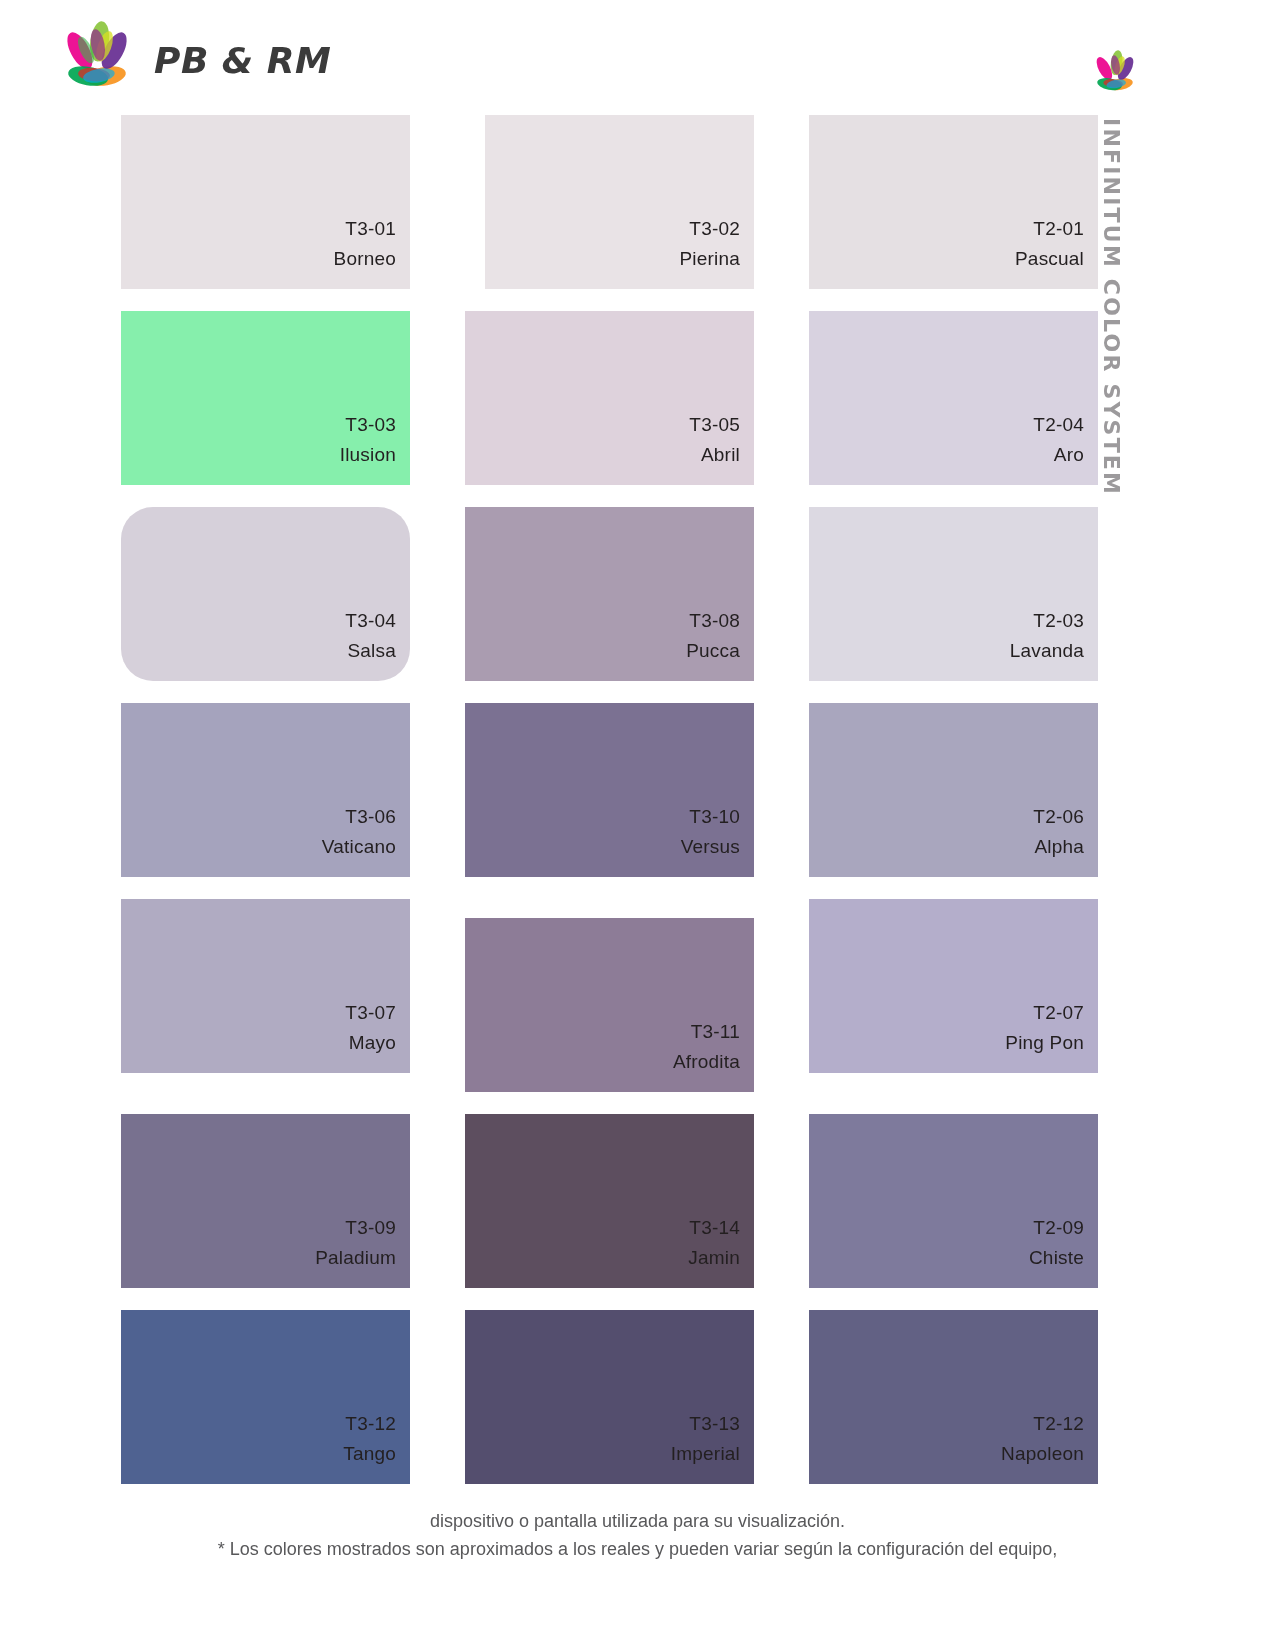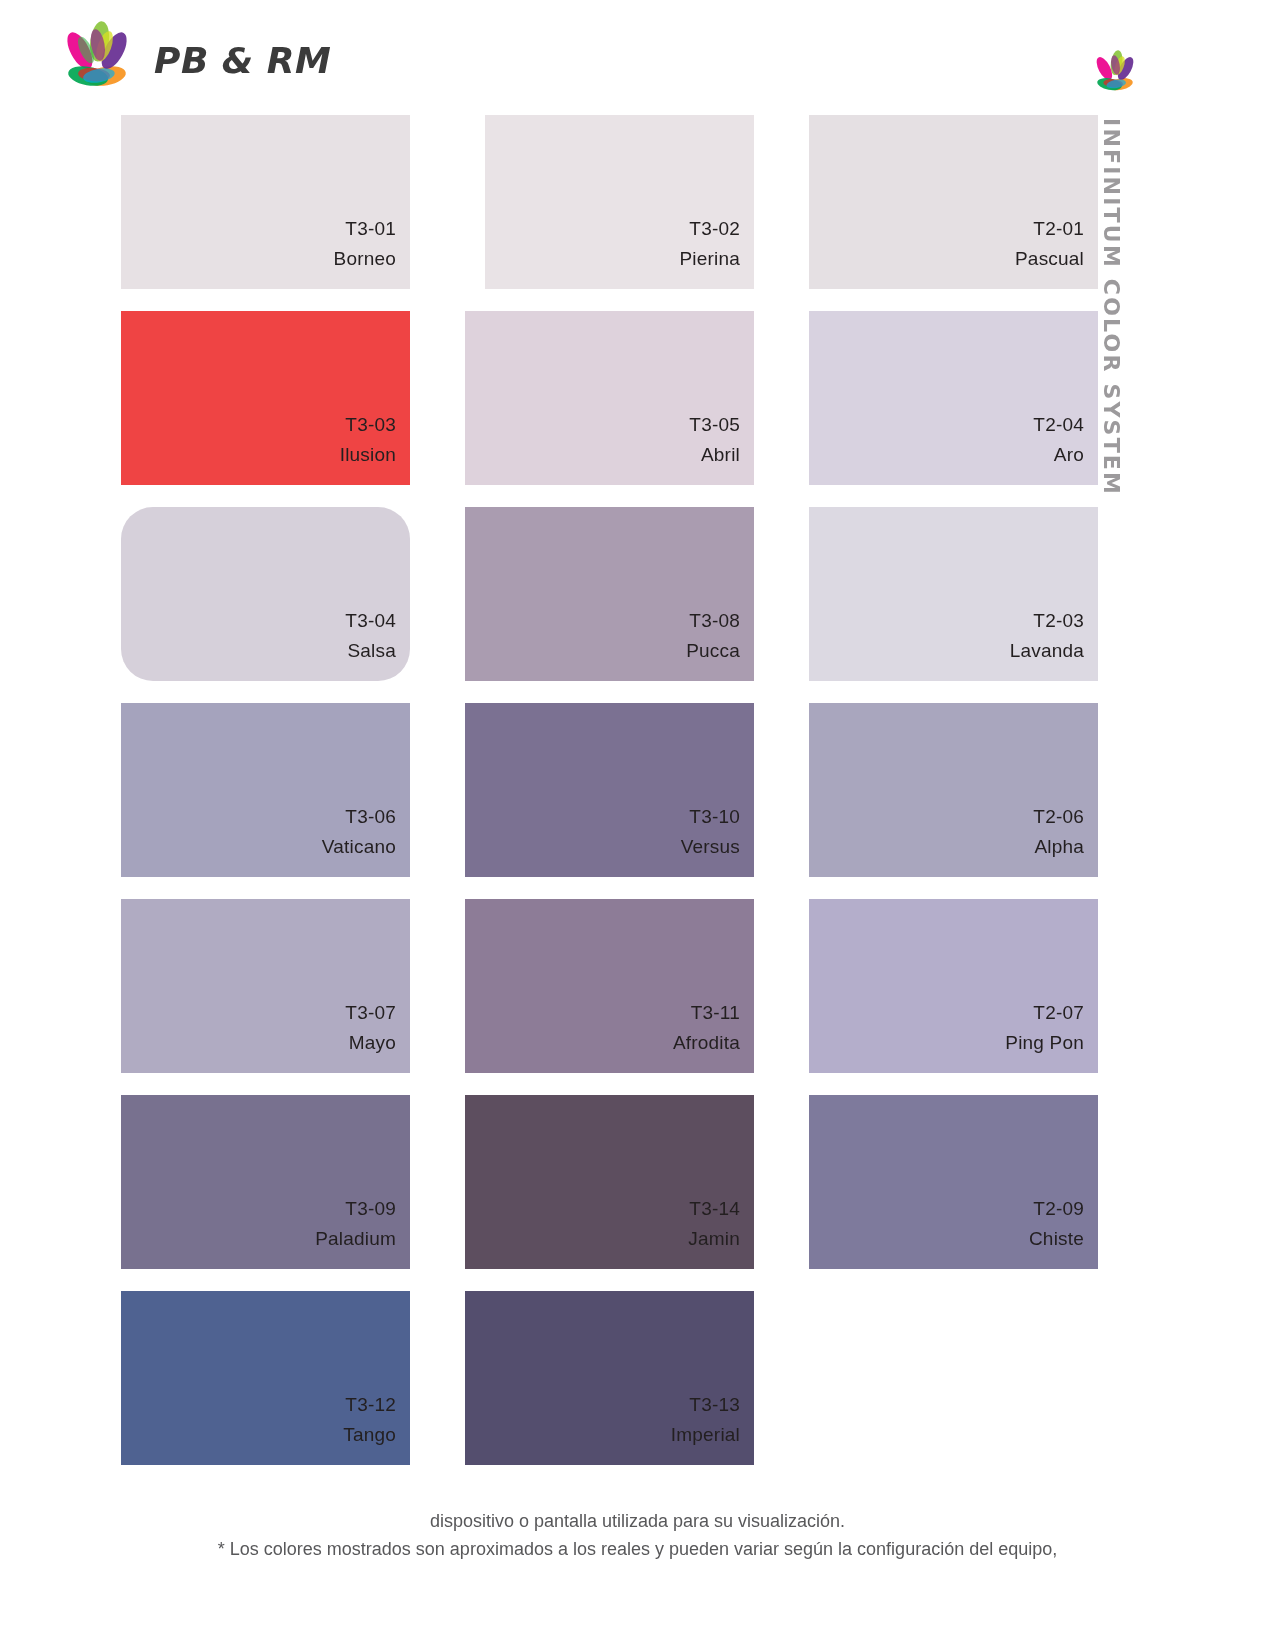--- a/index.html
+++ b/index.html
@@ -161,21 +161,21 @@
       <div class="swatch-name">Borneo</div>
     </div>
     <div class="swatch" style="background: rgb(233, 227, 230); margin-left: 20px;">
       <div class="swatch-code">T3-02</div>
       <div class="swatch-name">Pierina</div>
     </div>
     <div class="swatch" style="background: rgb(229, 224, 227);">
       <div class="swatch-code">T2-01</div>
       <div class="swatch-name">Pascual</div>
     </div>
-    <div class="swatch" style="background: #ef4444; padding-left: 24px;">
+    <div class="swatch" style="background: #86efac; padding-left: 24px;">
       <div class="swatch-code">T3-03</div>
       <div class="swatch-name">Ilusion</div>
     </div>
     <div class="swatch" style="background: rgb(222, 210, 220);">
       <div class="swatch-code">T3-05</div>
       <div class="swatch-name">Abril</div>
     </div>
     <div class="swatch" style="background: rgb(216, 210, 224);">
       <div class="swatch-code">T2-04</div>
       <div class="swatch-name">Aro</div>
@@ -201,21 +201,21 @@
       <div class="swatch-name">Versus</div>
     </div>
     <div class="swatch" style="background: rgb(169, 166, 190);">
       <div class="swatch-code">T2-06</div>
       <div class="swatch-name">Alpha</div>
     </div>
     <div class="swatch" style="background: rgb(176, 171, 194);">
       <div class="swatch-code">T3-07</div>
       <div class="swatch-name">Mayo</div>
     </div>
-    <div class="swatch" style="background: rgb(141, 124, 151);">
+    <div class="swatch" style="background: rgb(141, 124, 151); margin-top: 19px;">
       <div class="swatch-code">T3-11</div>
       <div class="swatch-name">Afrodita</div>
     </div>
     <div class="swatch" style="background: rgb(180, 174, 203); padding-left: 40px;">
       <div class="swatch-code">T2-07</div>
       <div class="swatch-name">Ping Pon</div>
     </div>
     <div class="swatch" style="background: rgb(120, 113, 143);">
       <div class="swatch-code">T3-09</div>
       <div class="swatch-name">Paladium</div>
@@ -228,19 +228,23 @@
       <div class="swatch-code">T2-09</div>
       <div class="swatch-name">Chiste</div>
     </div>
     <div class="swatch" style="background: rgb(79, 98, 145);">
       <div class="swatch-code">T3-12</div>
       <div class="swatch-name">Tango</div>
     </div>
     <div class="swatch" style="background: rgb(84, 78, 110);">
       <div class="swatch-code">T3-13</div>
       <div class="swatch-name">Imperial</div>
+    </div>
+    <div class="swatch" style="background: rgb(98, 97, 132);">
+      <div class="swatch-code">T2-12</div>
+      <div class="swatch-name">Napoleon</div>
     </div>
   </div>
 
 <div class="footer">
   <span class="footer-line">dispositivo o pantalla utilizada para su visualización.</span>
   <span class="footer-line">*  Los colores mostrados son aproximados a los reales y pueden variar según la configuración del equipo,</span>
 </div>
 
 </body></html>

